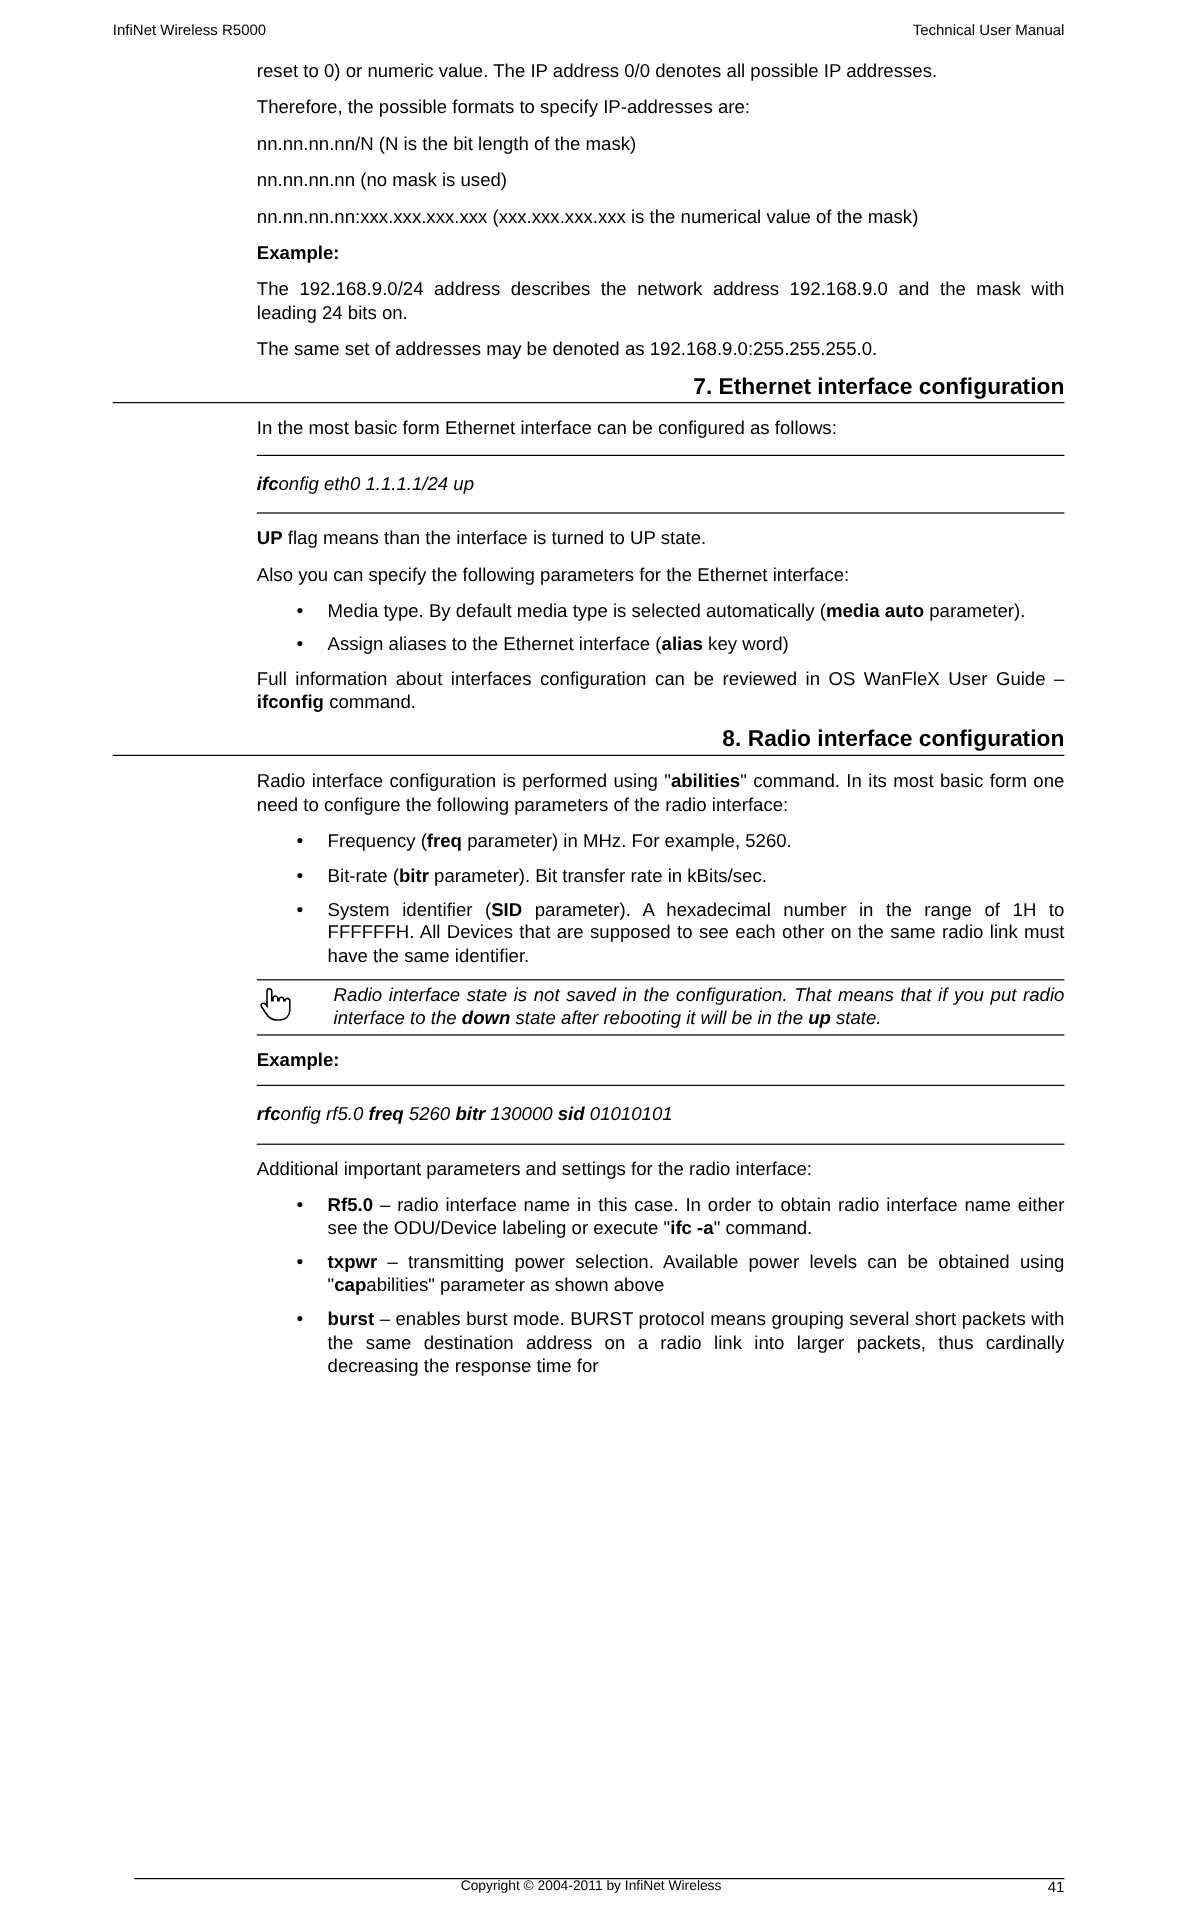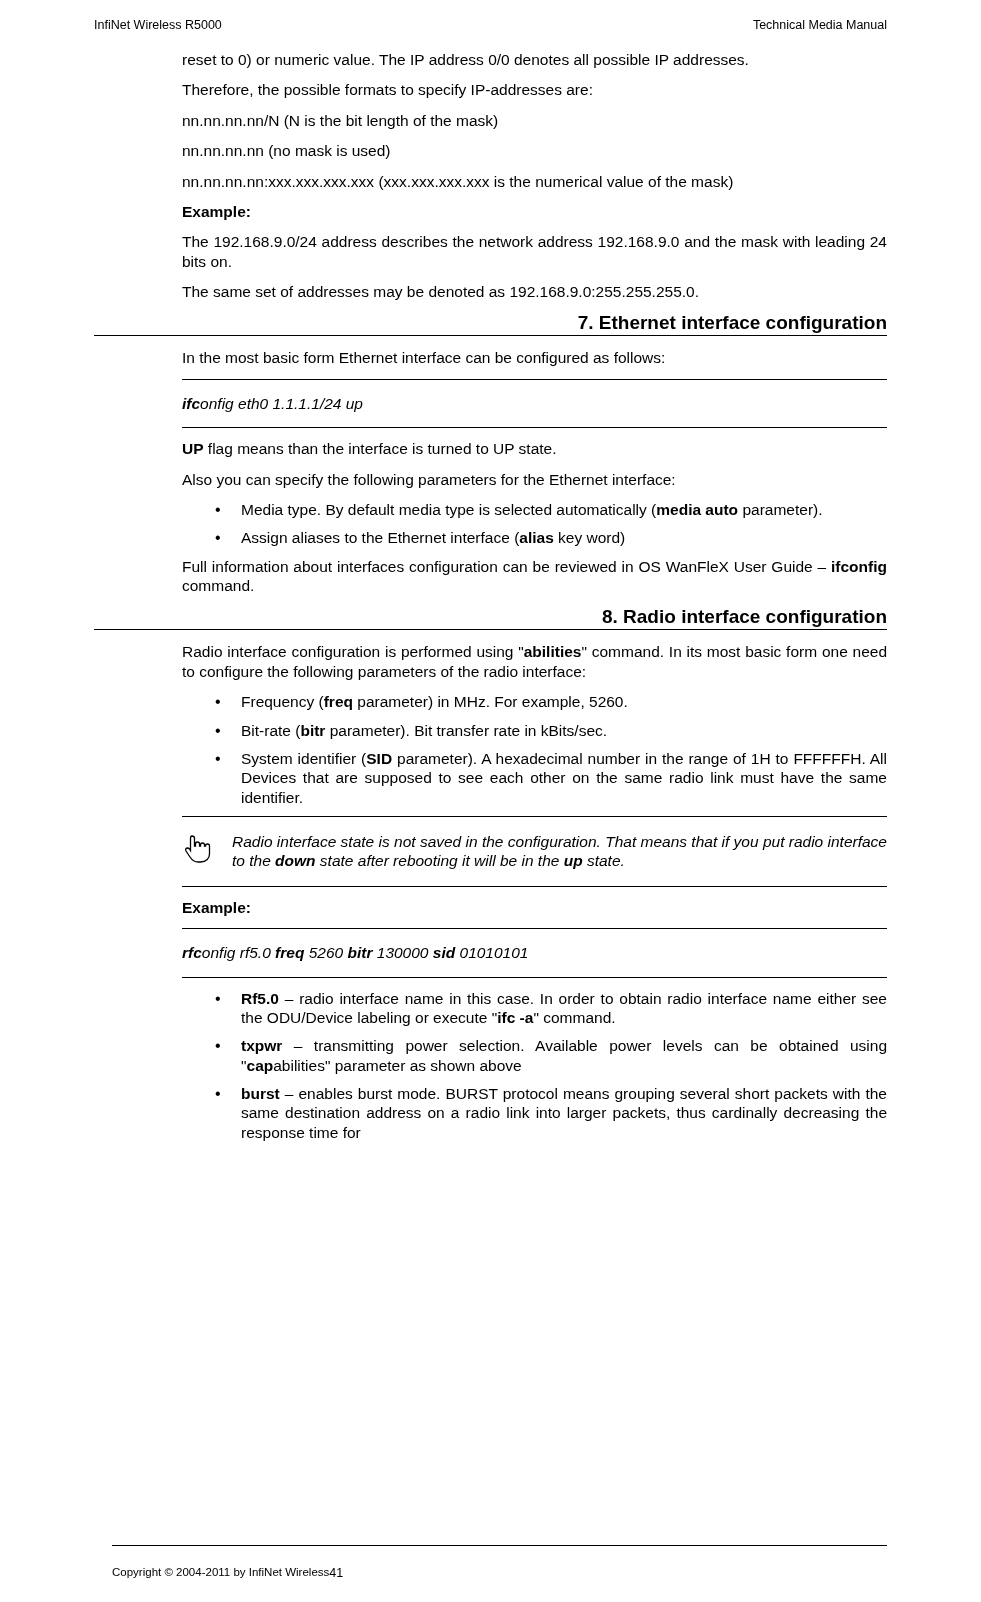--- a/index.html
+++ b/index.html
@@ -24,21 +24,21 @@
       margin-bottom: 18px;
     }
 
     .body-text {
       font-size: 15.5px;
       text-align: justify;
       line-height: 1.25;
     }
 
     .content-block {
-      margin-left: 88px;
+      margin-left: 120px;
     }
 
     .content-block p {
       margin-bottom: 11px;
     }
 
     h2 {
       font-size: 19px;
       font-weight: bold;
       border-bottom: 1.5px solid #000;
@@ -74,24 +74,24 @@
     .command-line {
       font-size: 15.5px;
       border-top: 1px solid #000;
       border-bottom: 1px solid #000;
       padding: 14px 0;
       margin-bottom: 11px;
     }
 
     .note-box {
       display: flex;
-      gap: 14px;
+      gap: 28px;
       border-top: 1px solid #000;
       border-bottom: 1px solid #000;
-      padding: 15px 0;
+      padding: 3px 0;
       margin-top: 3px;
       margin-bottom: 11px;
       font-style: italic;
       font-size: 15.5px;
       text-align: justify;
       line-height: 1.25;
     }
 
     .hand-icon {
       width: 36px;
@@ -104,22 +104,23 @@
       width: 32px;
       height: 32px;
     }
 
     .footer {
       position: absolute;
       bottom: 22px;
       left: 112px;
       right: 94px;
       border-top: 1px solid #000;
-      padding-top: 20px;
-      display: flex;
+      padding-top: 0;
+      display: flex;
+      justify-content: space-between;
       font-size: 11.5px;
     }
 
     .footer .pg {
       font-size: 12.5px;
     }
 
     .b { font-weight: bold; }
     .bi { font-weight: bold; font-style: italic; }
 
@@ -128,21 +129,21 @@
 
     .center { text-align: center; }
   </style>
 </head>
 <body>
 
 <div class="page">
 
   <div class="header">
     <span>InfiNet Wireless R5000</span>
-    <span>Technical Media Manual</span>
+    <span>Technical User Manual</span>
   </div>
 
   <div class="content-block body-text">
     <p>reset to 0) or numeric value. The IP address 0/0 denotes all possible IP addresses.</p>
     <p>Therefore, the possible formats to specify IP-addresses are:</p>
     <p>nn.nn.nn.nn/N (N is the bit length of the mask)</p>
     <p>nn.nn.nn.nn (no mask is used)</p>
     <p>nn.nn.nn.nn:xxx.xxx.xxx.xxx (xxx.xxx.xxx.xxx is the numerical value of the mask)</p>
     <p class="b">Example:</p>
     <p>The 192.168.9.0/24 address describes the network address 192.168.9.0 and the mask with leading 24 bits on.</p>
@@ -188,20 +189,21 @@
         <span>Radio interface state is not saved in the configuration. That means that if you put radio interface to the </span><span class="bi">down</span><span> state after rebooting it will be in the </span><span class="bi">up</span><span> state.</span>
       </div>
     </div>
 
     <p class="b">Example:</p>
 
     <div class="command-line">
       <span class="cmd-main">rfc</span><span class="cmd-arg">onfig </span><span class="cmd-arg">rf5.0 </span><span class="cmd-main">freq</span><span class="cmd-arg"> 5260 </span><span class="cmd-main">bitr</span><span class="cmd-arg"> 130000 </span><span class="cmd-main">sid</span><span class="cmd-arg"> 01010101</span>
     </div>
 
+    <p>Additional important parameters and settings for the radio interface:</p>
 
     <ul>
       <li><span class="b">Rf5.0</span><span> – radio interface name in this case. In order to obtain radio interface name either see the ODU/Device labeling or execute "</span><span class="b">ifc -a</span><span>" command.</span></li>
       <li><span class="b">txpwr</span><span> – transmitting power selection. Available power levels can be obtained using "</span><span class="b">cap</span><span>abilities" parameter as shown above</span></li>
       <li><span class="b">burst </span><span>– enables burst mode. BURST protocol means grouping several short packets with the same destination address on a radio link into larger packets, thus cardinally decreasing the response time for</span></li>
     </ul>
   </div>
 
 </div>
 

